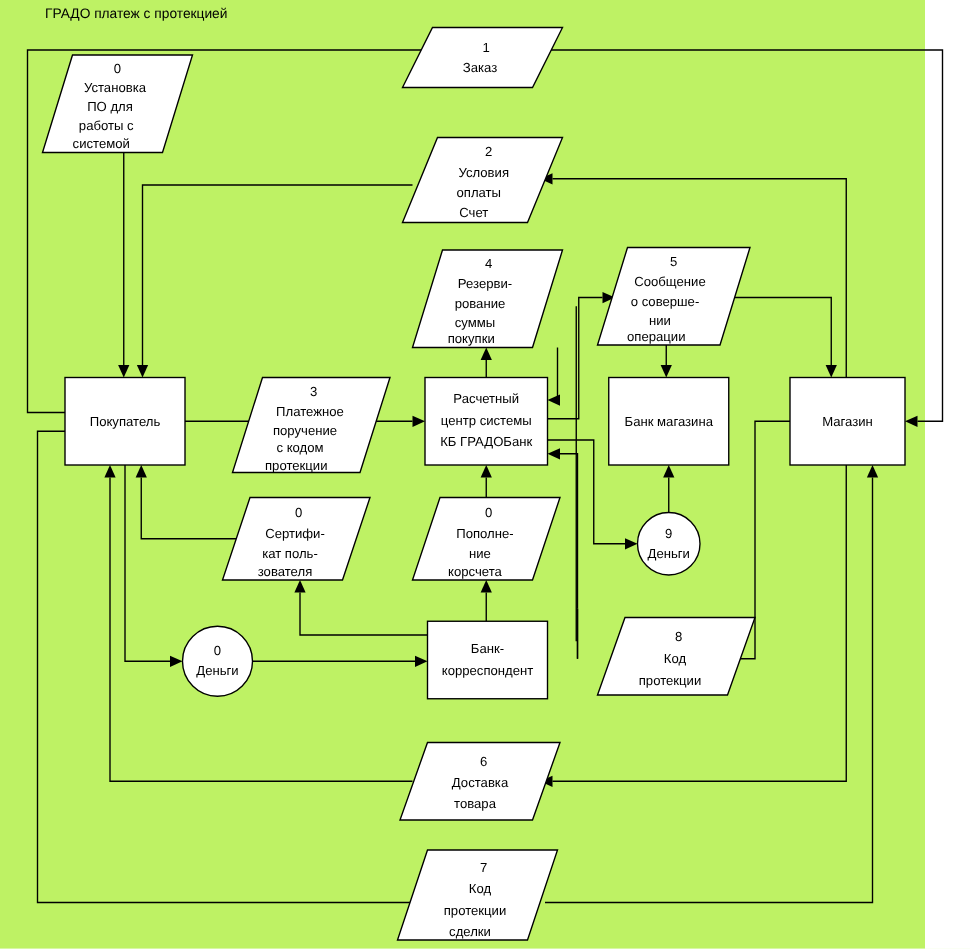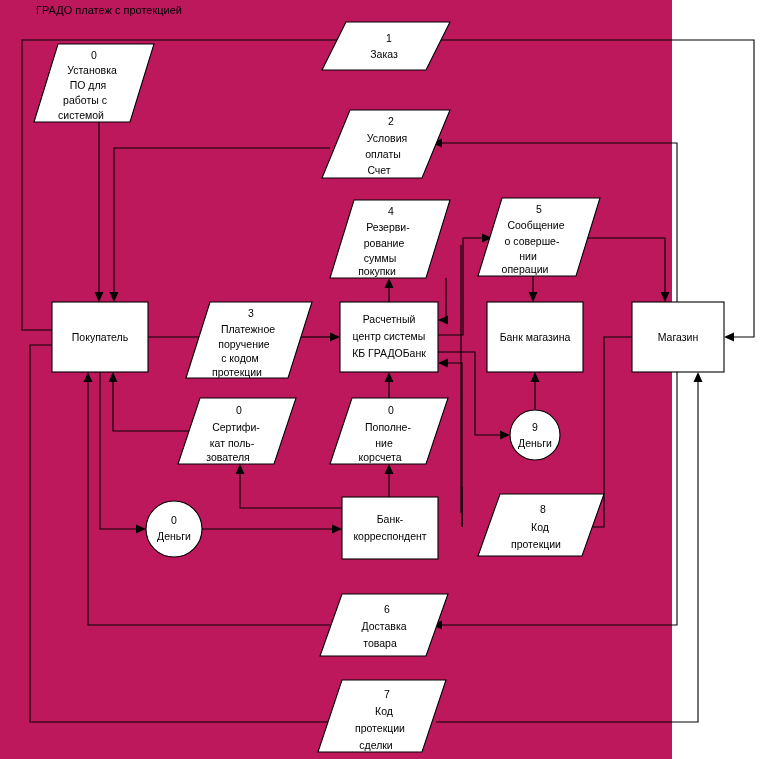--- a/index.html
+++ b/index.html
@@ -8,23 +8,23 @@
     background: #ffffff;
   }
   body {
     width: 776px;
     height: 759px;
     font-family: "Liberation Sans", sans-serif;
     overflow: hidden;
   }
   #diagram-root {
     position: relative;
-    width: 672px;
+    width: 740px;
     height: 759px;
-    background: #be185d;
+    background: #bef264;
   }
   svg#flow {
     position: absolute;
     left: 0;
     top: 0;
     width: 776px;
     height: 759px;
   }
   .shape-outline {
     fill: #ffffff;

